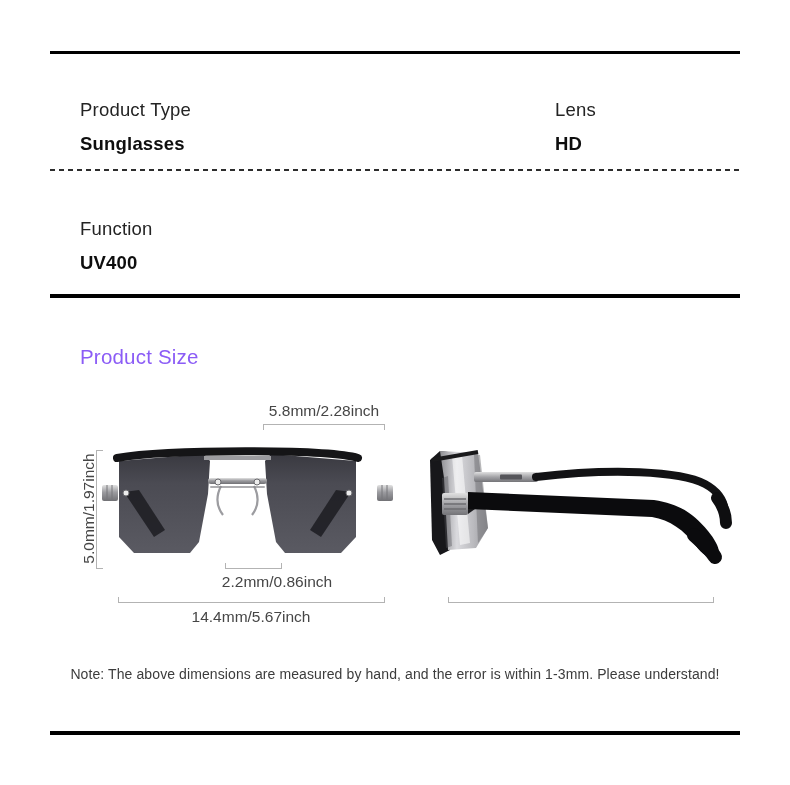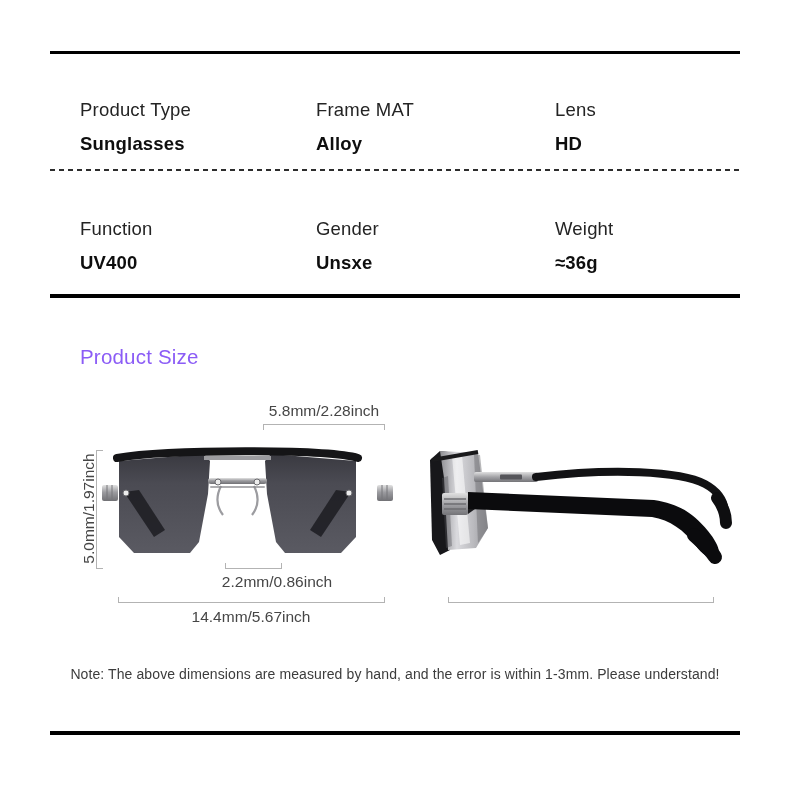--- a/index.html
+++ b/index.html
@@ -44,40 +44,28 @@
 
   <div class="rule" style="left:50px; top:51px; width:690px; height:3px;"></div>
   <div class="rule-dashed" style="left:50px; top:169px; width:690px;"></div>
   <div class="rule" style="left:50px; top:294px; width:690px; height:4px;"></div>
   <div class="rule" style="left:50px; top:731px; width:690px; height:4px;"></div>
 
   <div class="spec-cell" style="left:80px; top:99px;">
     <div class="spec-label">Product Type</div>
     <div class="spec-value">Sunglasses</div>
   </div>
-  <div class="spec-cell" style="left:316px; top:99px;">
-    <div class="spec-label">Frame MAT</div>
-    <div class="spec-value">Alloy</div>
-  </div>
   <div class="spec-cell" style="left:555px; top:99px;">
     <div class="spec-label">Lens</div>
     <div class="spec-value">HD</div>
   </div>
 
   <div class="spec-cell" style="left:80px; top:218px;">
     <div class="spec-label">Function</div>
     <div class="spec-value">UV400</div>
-  </div>
-  <div class="spec-cell" style="left:316px; top:218px;">
-    <div class="spec-label">Gender</div>
-    <div class="spec-value">Unsxe</div>
-  </div>
-  <div class="spec-cell" style="left:555px; top:218px;">
-    <div class="spec-label">Weight</div>
-    <div class="spec-value">≈36g</div>
   </div>
 
   <div class="section-title" style="left:80px; top:345px;">Product Size</div>
 
   <svg class="glasses-svg" style="left:98px; top:434px; width:300px; height:130px;" viewBox="0 0 300 130" aria-hidden="true">
     <defs>
       <linearGradient id="fg-lens" x1="0" y1="0" x2="0" y2="1">
         <stop offset="0" stop-color="#393940"></stop>
         <stop offset="0.3" stop-color="#4b4b53"></stop>
         <stop offset="1" stop-color="#5a5a62"></stop>

